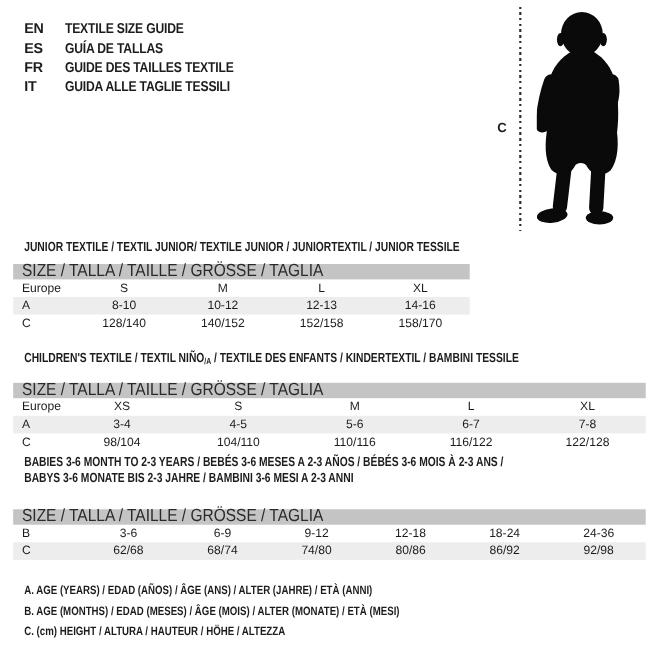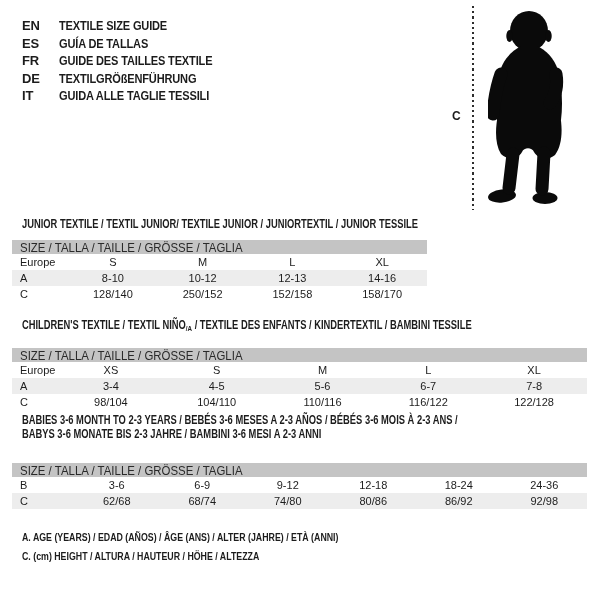--- a/index.html
+++ b/index.html
@@ -27,21 +27,21 @@
   
   .tbl-title{position:absolute;left:22px;font-weight:bold;font-size:12px;line-height:13px;}
   #title-junior{top:218px;}
   #title-children{top:319px;}
   #title-babies{top:413px;line-height:14px;}
   .subsize{font-size:8px;vertical-align:-2px;}
 
   
   .size-table{position:absolute;left:12px;}
   .bar{height:14px;background:var(--header_bar,#c4c4c4);display:flex;align-items:center;
-       padding-left:8px;font-size:13px;color:#2a2a2a;}
+       padding-left:8px;font-size:16px;color:#2a2a2a;}
   .trow{display:flex;height:16px;align-items:center;font-size:11px;}
   .trow.alt{background:var(--row_alt,#ededed);}
   .tlabel{padding-left:8px;box-sizing:border-box;flex:0 0 auto;}
   .tcell{flex:1;text-align:center;}
   #table-junior{top:240px;width:415px;}
   #table-junior .tlabel{width:56px;}
   #table-children{top:348px;width:575px;}
   #table-children .tlabel{width:46px;}
   #table-babies{top:463px;width:575px;}
   #table-babies .tlabel{width:62px;}
@@ -60,24 +60,20 @@
       <span class="lang-code">EN</span>
       <span class="cond cx85">TEXTILE SIZE GUIDE</span>
     </div>
     <div class="lang-row">
       <span class="lang-code">ES</span>
       <span class="cond cx85">GUÍA DE TALLAS</span>
     </div>
     <div class="lang-row">
       <span class="lang-code">FR</span>
       <span class="cond cx85">GUIDE DES TAILLES TEXTILE</span>
-    </div>
-    <div class="lang-row">
-      <span class="lang-code">DE</span>
-      <span class="cond cx85">TEXTILGRÖßENFÜHRUNG</span>
     </div>
     <div class="lang-row">
       <span class="lang-code">IT</span>
       <span class="cond cx85">GUIDA ALLE TAGLIE TESSILI</span>
     </div>
   </div>
 
   <div class="fig-line"></div>
   <span class="fig-c">C</span>
   <svg class="fig-svg" width="82" height="199" viewBox="0 0 82 199" xmlns="http://www.w3.org/2000/svg">
@@ -115,21 +111,21 @@
     <div class="trow alt">
       <span class="tlabel">A</span>
       <span class="tcell">8-10</span>
       <span class="tcell">10-12</span>
       <span class="tcell">12-13</span>
       <span class="tcell">14-16</span>
     </div>
     <div class="trow">
       <span class="tlabel">C</span>
       <span class="tcell">128/140</span>
-      <span class="tcell">250/152</span>
+      <span class="tcell">140/152</span>
       <span class="tcell">152/158</span>
       <span class="tcell">158/170</span>
     </div>
   </div>
 
   <div class="tbl-title" id="title-children">
     <span class="cond cx78"><span>CHILDREN'S TEXTILE / TEXTIL NIÑO</span><span class="subsize">/A</span><span> / TEXTILE DES ENFANTS / KINDERTEXTIL / BAMBINI TESSILE</span></span>
   </div>
   <div class="size-table" id="table-children">
     <div class="bar">
@@ -187,17 +183,20 @@
       <span class="tcell">86/92</span>
       <span class="tcell">92/98</span>
     </div>
   </div>
 
   <div class="footer">
     <div class="foot-line">
       <span class="cond cx80">A. AGE (YEARS) / EDAD (AÑOS) / ÂGE (ANS) / ALTER (JAHRE) / ETÀ (ANNI)</span>
     </div>
     <div class="foot-line">
+      <span class="cond cx80">B. AGE (MONTHS) / EDAD (MESES) / ÂGE (MOIS) / ALTER (MONATE) / ETÀ (MESI)</span>
+    </div>
+    <div class="foot-line">
       <span class="cond cx80">C. (cm) HEIGHT / ALTURA / HAUTEUR / HÖHE / ALTEZZA</span>
     </div>
   </div>
 
 </div>
 
 </body></html>

